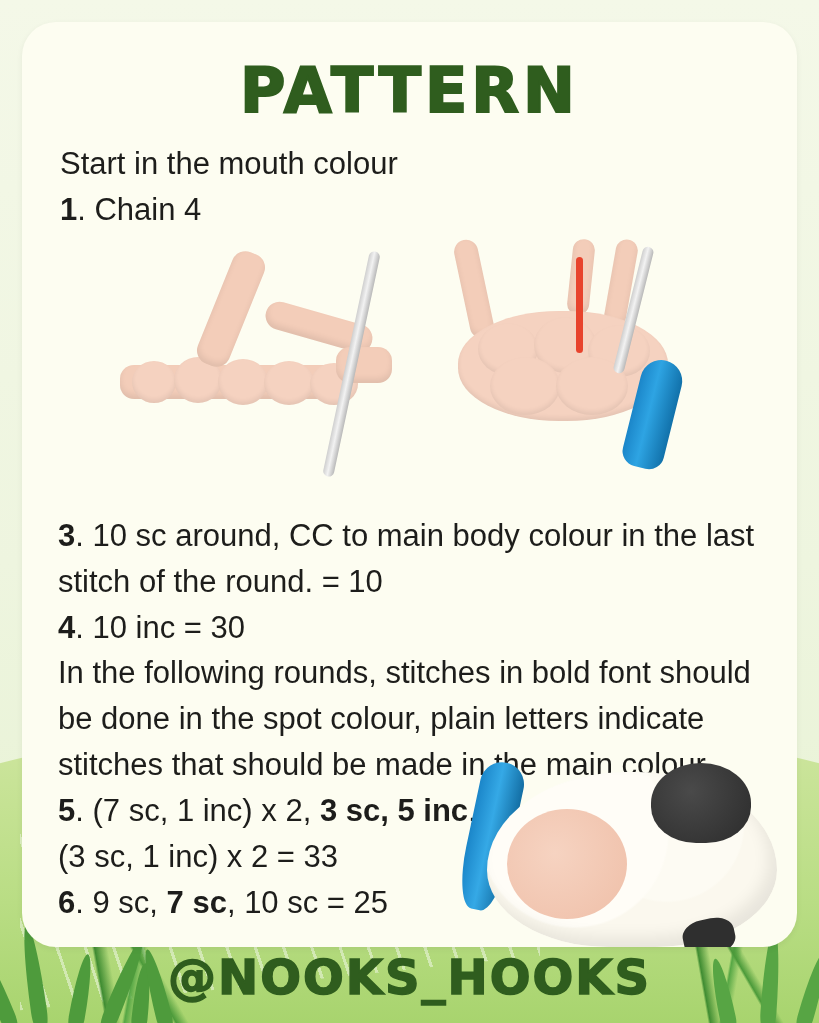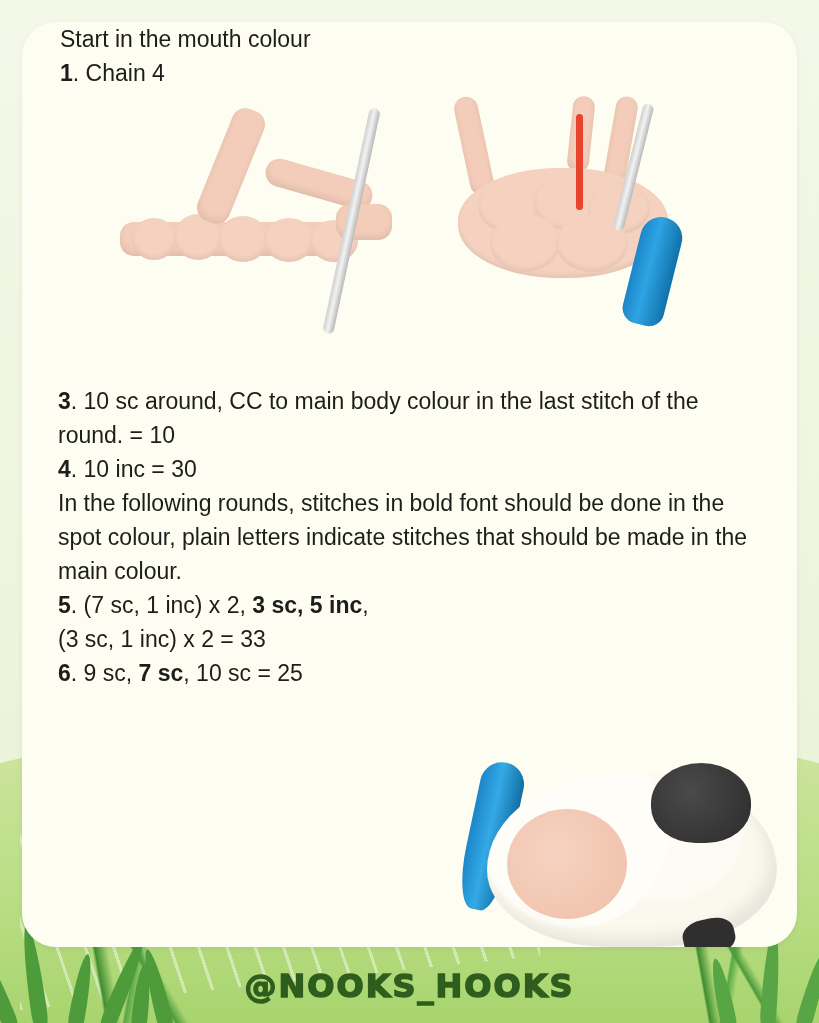--- a/index.html
+++ b/index.html
@@ -109,21 +109,21 @@
     font-size: 62px;
     letter-spacing: 4px;
     color: #2f5d1e;
     margin: 32px 0 14px 0;
     text-transform: uppercase;
     -webkit-text-stroke: 2px #2f5d1e;
   }
 
   .body-text {
     padding: 0 38px;
-    font-size: 23px;
+    font-size: 31px;
     line-height: 1.48;
     color: #1d1d1b;
   }
   .body-text p { margin: 0; }
   .body-text b { font-weight: 700; }
 
   
   .photos {
     position: relative;
     height: 250px;
@@ -230,21 +230,21 @@
   }
 
   .handle {
     position: absolute;
     left: 0;
     right: 0;
     bottom: 18px;
     text-align: center;
     font-family: "DejaVu Sans", sans-serif;
     font-weight: 700;
-    font-size: 32px;
+    font-size: 48px;
     letter-spacing: 2px;
     color: #2f5d1e;
     -webkit-text-stroke: 1.5px #2f5d1e;
   }
 </style>
 </head>
 <body>
 
 <div class="bg-layer">
   <div class="hill2"></div>
@@ -266,20 +266,21 @@
 
   <div class="grass grass-right" style="left:auto; right:0; width:200px;">
     <div class="grass-blade" style="right:10px; transform:rotate(16deg); height:84px;"></div>
     <div class="grass-blade" style="right:44px; transform:rotate(4deg); height:104px;"></div>
     <div class="grass-blade" style="right:80px; transform:rotate(-12deg); height:76px;"></div>
   </div>
 </div>
 
 <div class="card">
 
+  <h1 class="title">PATTERN</h1>
 
   <div class="body-text">
     <p>Start in the mouth colour</p>
     <p><b>1</b><span>. Chain 4</span></p>
   </div>
 
   <div class="photos">
 
     <div class="photo photo1">
       <div class="yarn-rope" style="left:6px; top:126px; width:230px; height:34px;"></div>
@@ -304,21 +305,21 @@
       <div class="fuzz" style="left:136px; top:86px; width:62px; height:52px;"></div>
       <div class="fuzz" style="left:38px; top:118px; width:70px; height:58px;"></div>
       <div class="fuzz" style="left:104px; top:118px; width:72px; height:58px;"></div>
       <div class="stitch-marker" style="left:124px; top:18px; height:96px;"></div>
       <div class="hook-metal" style="left:176px; top:6px; height:130px; transform:rotate(14deg);"></div>
       <div class="hook-handle" style="left:180px; top:120px;"></div>
     </div>
 
   </div>
 
-  <div class="body-text" style="margin-top:38px;padding-left:36px;">
+  <div class="body-text" style="margin-top:24px;padding-left:36px;">
     <p><b>3</b><span>. 10 sc around, CC to main body colour in the last stitch of the round. = 10</span></p>
     <p><b>4</b><span>. 10 inc = 30</span></p>
     <p>In the following rounds, stitches in bold font should be done in the spot colour, plain letters indicate stitches that should be made in the main colour.</p>
     <p><b>5</b><span>. (7 sc, 1 inc) x 2, </span><b>3 sc, 5 inc</b><span>,</span><br><span>(3 sc, 1 inc) x 2 = 33</span></p>
     <p><b>6</b><span>. 9 sc, </span><b>7 sc</b><span>, 10 sc = 25</span></p>
   </div>
 
   <div class="sheep">
     <div class="blue-hook-bottom"></div>
     <div class="sheep-body"></div>

